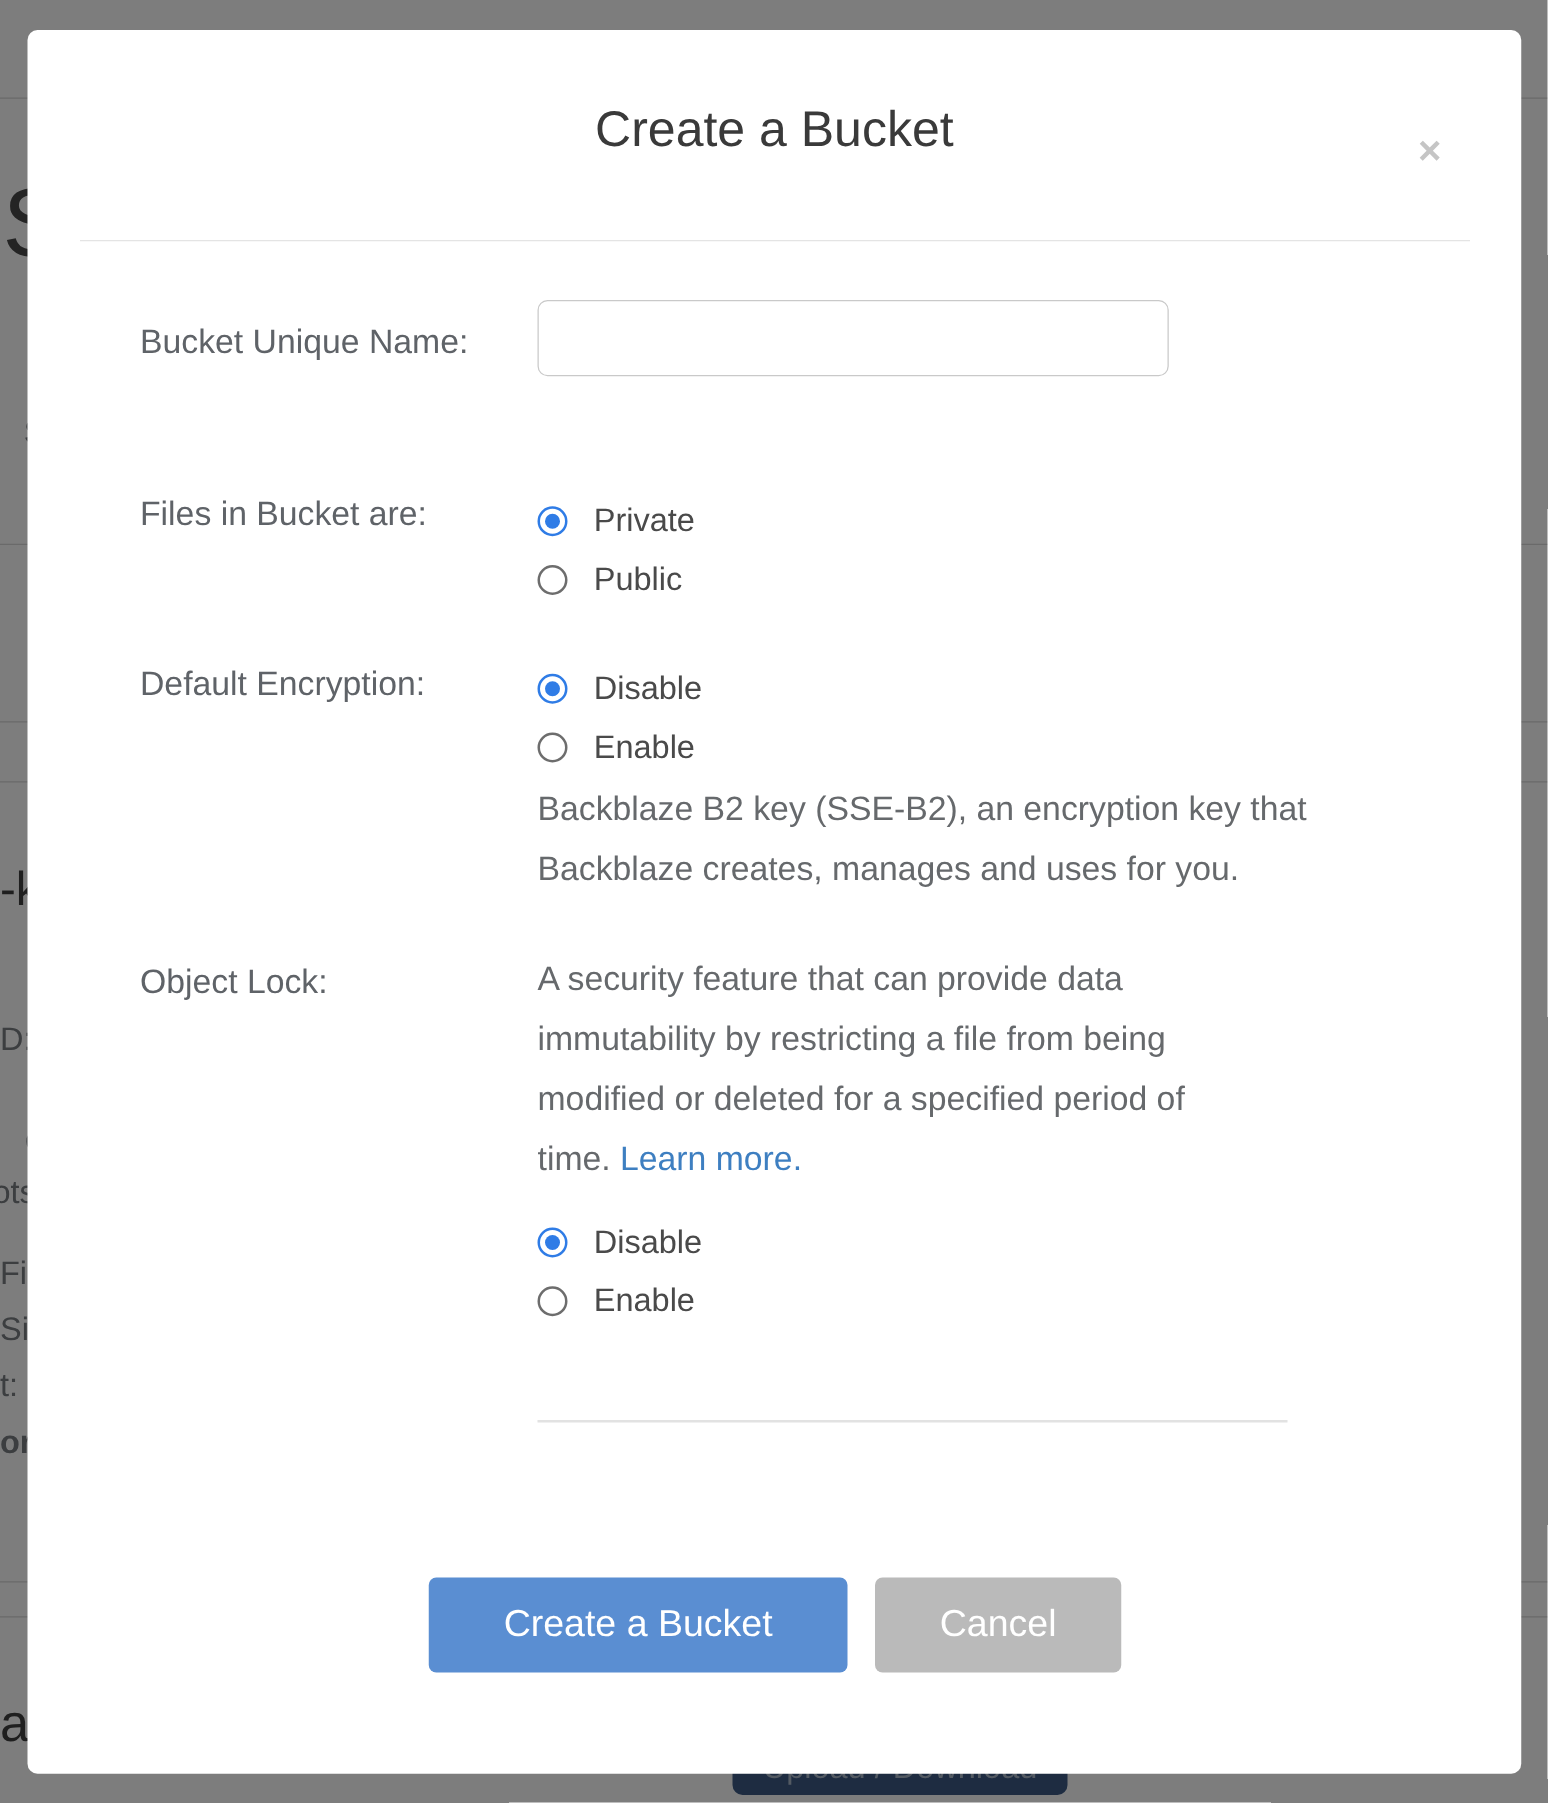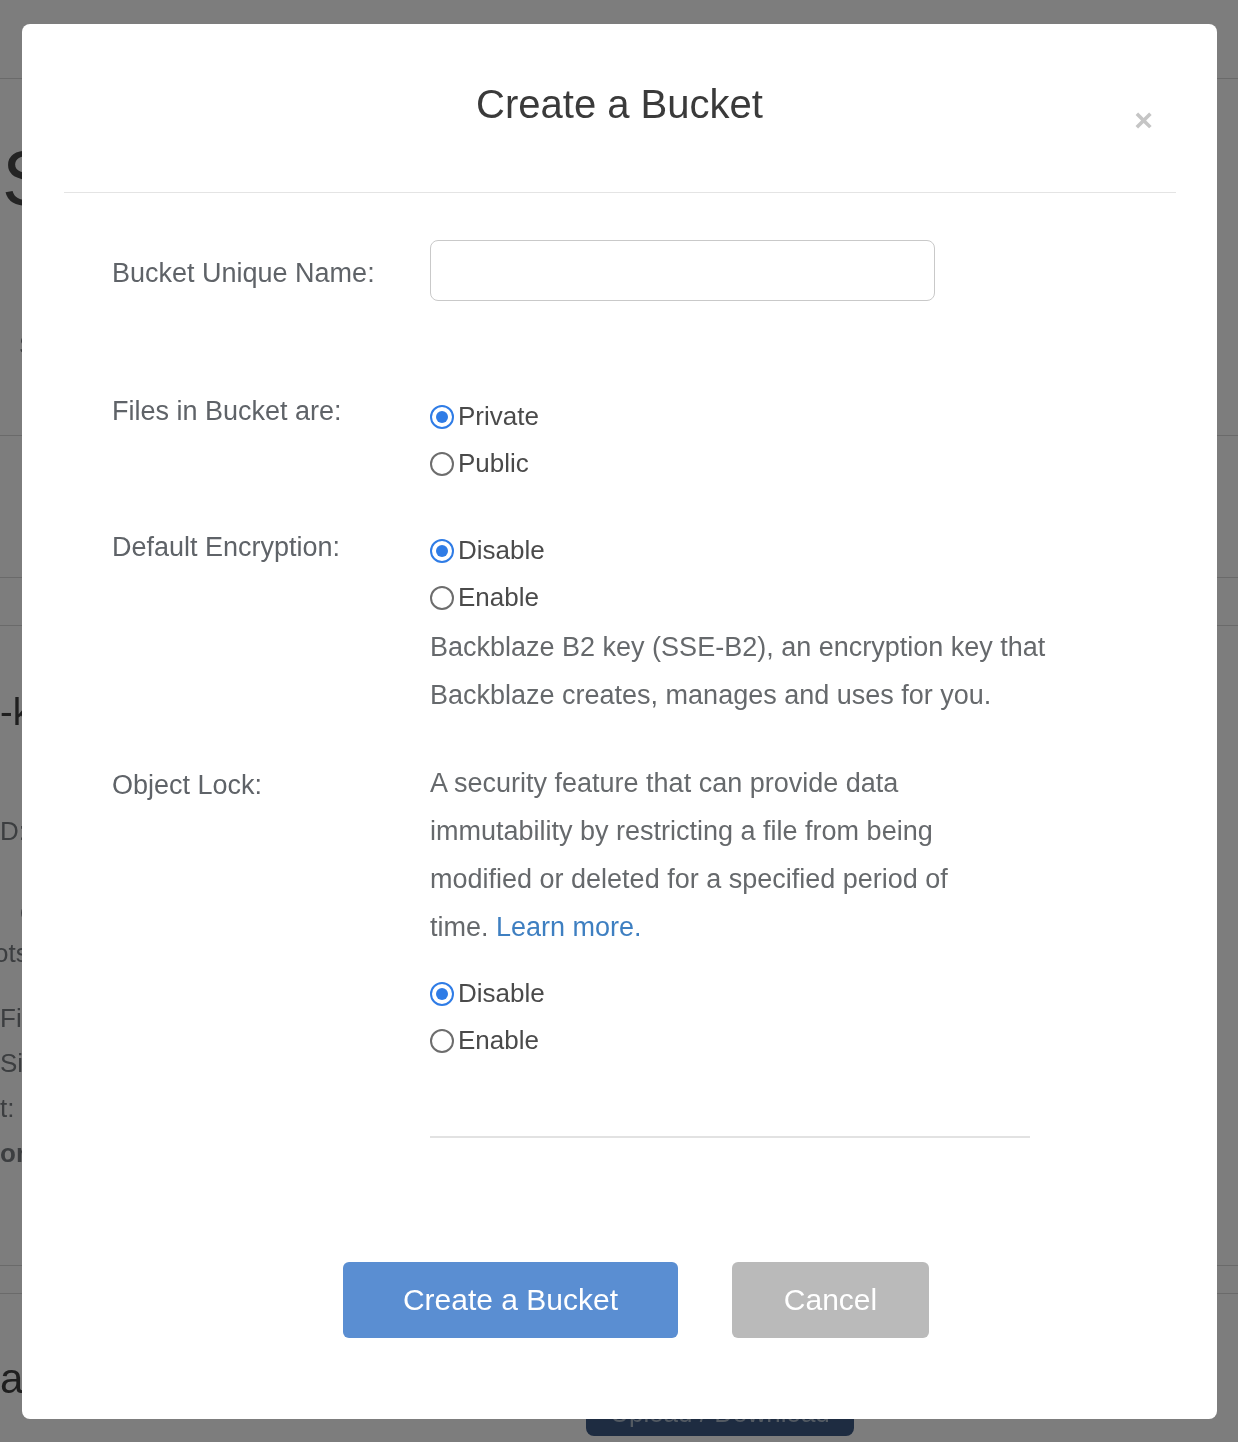--- a/index.html
+++ b/index.html
@@ -61,21 +61,21 @@
   .name-input {
     position:absolute; left:408px; top:216px; width:505px; height:61px;
     border:1px solid #c9c9c9; border-radius:8px; font-size:26px; color:#444;
     padding:0 16px; outline:none; font-family:inherit; background:#fff;
   }
 
   .opts { position:absolute; left:408px; }
   #opts-files { top:369px; }
   #opts-enc   { top:503px; }
   #opts-lock  { top:946px; }
-  .opt { height:47px; display:flex; align-items:center; gap:4px; cursor:pointer; }
+  .opt { height:47px; display:flex; align-items:center; gap:21px; cursor:pointer; }
   .radio {
     width:24px; height:24px; border-radius:50%; border:2px solid #6d6d6d;
     position:relative; flex:none; background:#fff;
   }
   .radio.selected { border-color:#2f7ce6; }
   .radio.selected::after {
     content:""; position:absolute; inset:4px; border-radius:50%; background:#2f7ce6;
   }
   .opt-label { font-size:26px; color:#4a4a4a; }
 
@@ -85,21 +85,21 @@
   .learn-link { color:#3e7fc1; text-decoration:none; cursor:pointer; }
 
   .divider-btm { position:absolute; left:408px; top:1112px; width:600px; height:2px; background:#e2e2e2; }
 
   .btn {
     position:absolute; top:1238px; height:76px; border:none; border-radius:6px;
     font-size:30px; color:#ffffff; font-family:inherit; cursor:pointer;
     display:flex; align-items:center; justify-content:center; white-space:nowrap;
   }
   .btn-create { left:321px; width:335px; background:#5a8ed2; }
-  .btn-cancel { left:678px; width:197px; background:#bababa;margin-left:32px; }
+  .btn-cancel { left:678px; width:197px; background:#bababa; }
 </style>
 </head>
 <body>
 
 <div class="backdrop">
   <div class="bd-line" style="top:78px"></div>
   <div class="bd-line" style="top:435px"></div>
   <div class="bd-line" style="top:577px"></div>
   <div class="bd-line" style="top:625px"></div>
   <div class="bd-line" style="top:1265px"></div>

